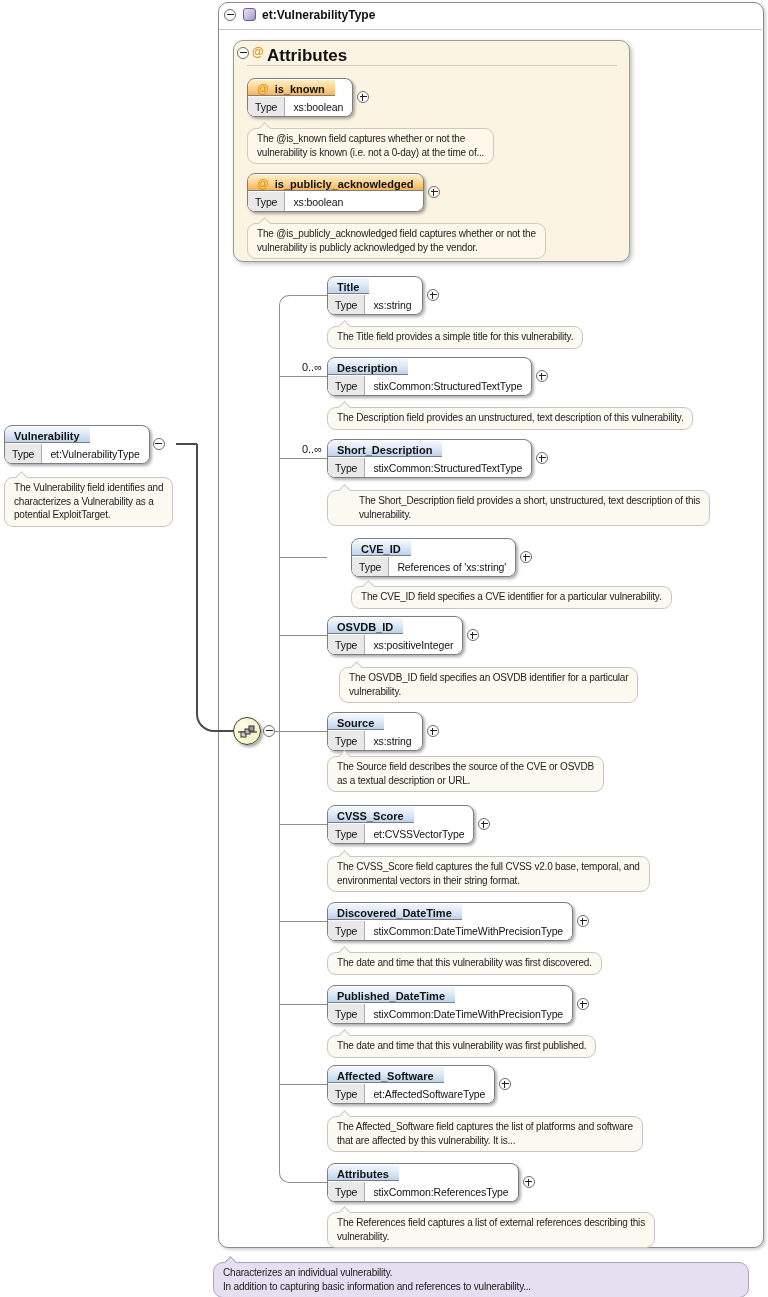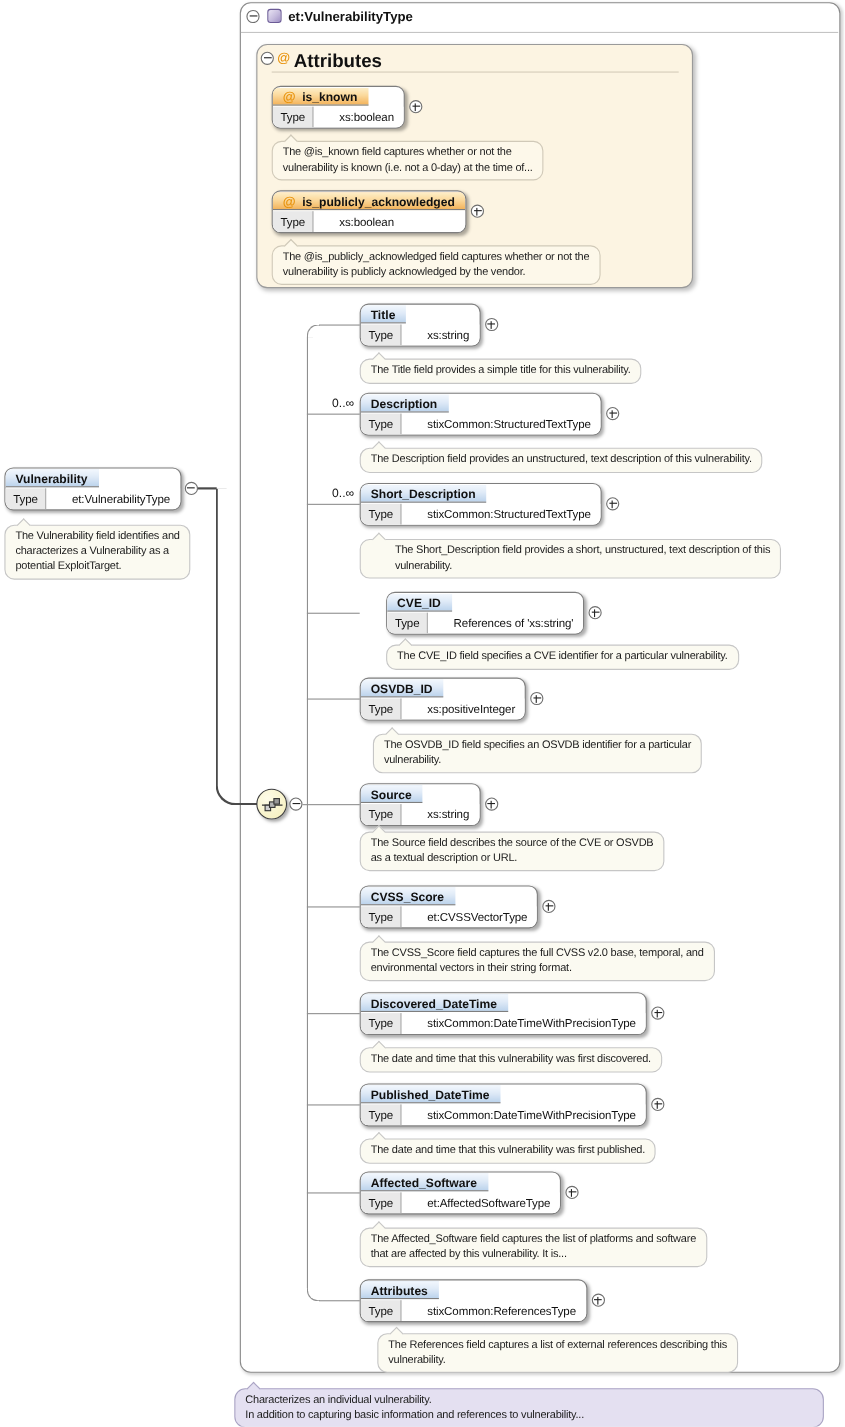--- a/index.html
+++ b/index.html
@@ -65,21 +65,21 @@
     font-size:11px; font-weight:bold; line-height:14px; white-space:nowrap;
     background:linear-gradient(#f2f7fd 0%,#dfeaf7 45%,#bcd3ec 100%);
     border-bottom:1px solid #7e7e7e;
   }
   .ebox.orange .hdr{background:linear-gradient(#fdeec8 0%,#fbd99c 45%,#f3b45c 100%);}
   .ebox .typerow{display:flex; height:19px; align-items:stretch; font-size:10.5px; letter-spacing:-0.1px; background:#fff;}
   .ebox .tlabel{
     display:flex; align-items:center; padding:0 7px; background:#e9e9e9;
     border-right:1px solid #adadad; white-space:nowrap;
   }
-  .ebox .tval{display:flex; align-items:center; padding:0 9px 0 23px; white-space:nowrap;}
+  .ebox .tval{display:flex; align-items:center; padding:0 9px 0 8px; white-space:nowrap;}
   .expand-pos{position:absolute; left:100%; margin-left:4px; top:13px;}
   .collapse-pos{position:absolute; left:100%; margin-left:3px; top:13px;}
   .cardinality{
     position:absolute; left:-33px; top:4px; width:28px; text-align:right;
     font-size:11px; color:#111; white-space:nowrap;
   }
   
   .bubble{
     position:absolute; border:1px solid #c6c6c6; background:#fbfaf1; border-radius:9px;
     padding:3px 9px 4px 9px; font-size:10px; letter-spacing:-0.2px; line-height:13.5px;
@@ -314,21 +314,21 @@
 
   <div class="anchor element-anchor" style="left: 327px; top: 1163px;">
     
     <span class="boxwrap">
       <span class="ebox blue"><span class="hdr"><span class="name">Attributes</span></span><span class="typerow">
               <span class="tlabel">Type</span>
               <span class="tval">stixCommon:ReferencesType</span>
             </span></span>
       <span class="circ plus expand-pos"></span>
     </span>
-    <div class="bubble" style="top: 49px; left: 0px; margin-left: 16px;"><span class="tail"></span><span class="doc-text">The References field captures a list of external references describing this
+    <div class="bubble" style="top: 49px; left: 0px;"><span class="tail"></span><span class="doc-text">The References field captures a list of external references describing this
 vulnerability.</span></div>
   </div>
 </div>
 
 <div class="bubble lavender" id="footer-note"><span class="tail"></span><span class="doc-text">Characterizes an individual vulnerability.
 In addition to capturing basic information and references to vulnerability...</span></div>
 
 </div>
 
 </body></html>

